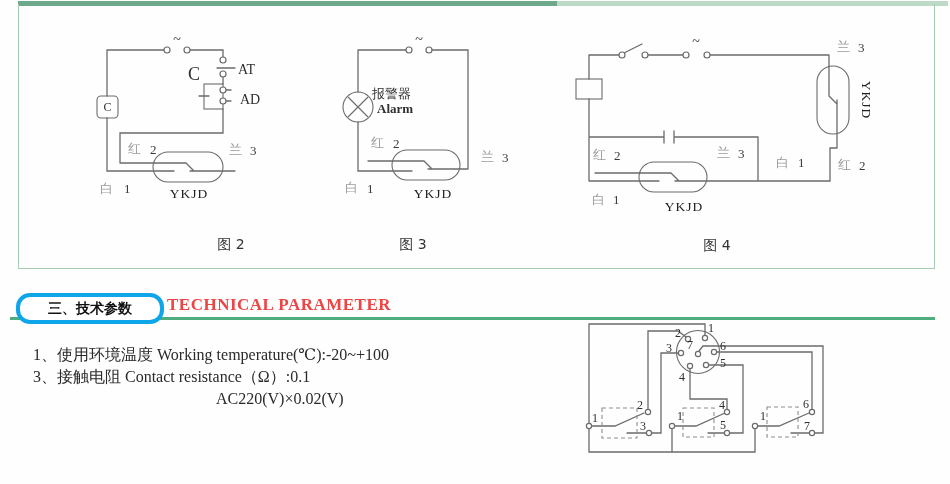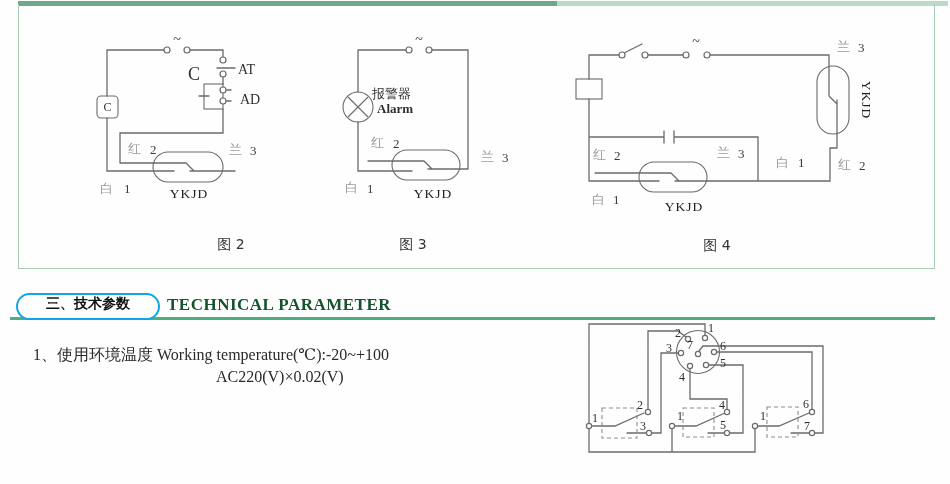--- a/index.html
+++ b/index.html
@@ -22,26 +22,26 @@
   text{fill:#2f2f2f;}
   .t-cjk{font-family:"DejaVu Sans",sans-serif;}
   .t-lat{font-family:"Liberation Serif","DejaVu Serif",serif;}
   .colorname{fill:#9a9a9a;}
   .num{fill:#3a3a3a;}
   .devname{letter-spacing:1px;fill:#222;}
   .caption{fill:#333;}
   
   .sec-underline{position:absolute;left:10px;top:317px;width:925px;height:2.5px;background:#4fae7e;}
   .sec-pill{position:absolute;left:16px;top:293px;width:140px;height:23px;
-    border:2px solid #0ea5e9;border-radius:14px;background:#fff;
-    display:flex;justify-content:center;
+    border:4px solid #0ea5e9;border-radius:14px;background:#fff;
+    display:flex;align-items:center;justify-content:center;
     font-family:"DejaVu Sans",sans-serif;font-weight:bold;font-size:14px;color:#111;z-index:3;}
   .sec-title{position:absolute;left:167px;top:295px;
     font-family:"Liberation Serif","DejaVu Serif",serif;font-weight:bold;
-    font-size:17px;letter-spacing:.5px;color:#14532d;z-index:3;}
+    font-size:17px;letter-spacing:.5px;color:#ef4444;z-index:3;}
   
   .params{position:absolute;left:33px;top:344px;width:470px;
     font-size:16px;line-height:22px;color:#2a2a2a;
     font-family:"Liberation Serif","DejaVu Serif",serif;}
   .param-line{white-space:nowrap;}
   .param-cont{padding-left:183px;}
 </style>
 </head>
 <body>
 
@@ -132,20 +132,21 @@
 </svg>
 
 <div class="sec-underline"></div>
 <div class="sec-pill">
   <span>三、技术参数</span>
 </div>
 <div class="sec-title">TECHNICAL PARAMETER</div>
 
 <div class="params">
   <div class="param-line">1、使用环境温度 Working temperature(℃):-20~+100</div>
+  <div class="param-line">3、接触电阻 Contact  resistance（Ω）:0.1</div>
   <div class="param-line param-cont">AC220(V)×0.02(V)</div>
 </div>
 
 <svg width="950" height="484" viewBox="0 0 950 484" style="z-index:2">
   <g>
     <path class="wire" d="M705 335 V324 H589 V452 H755 V429
                           M686 337 L678 331 H648 V410
                           M678 353 H661 V433 H651
                           M690 369 V399 H727 V410
                           M708 365 H743 V433 H730

